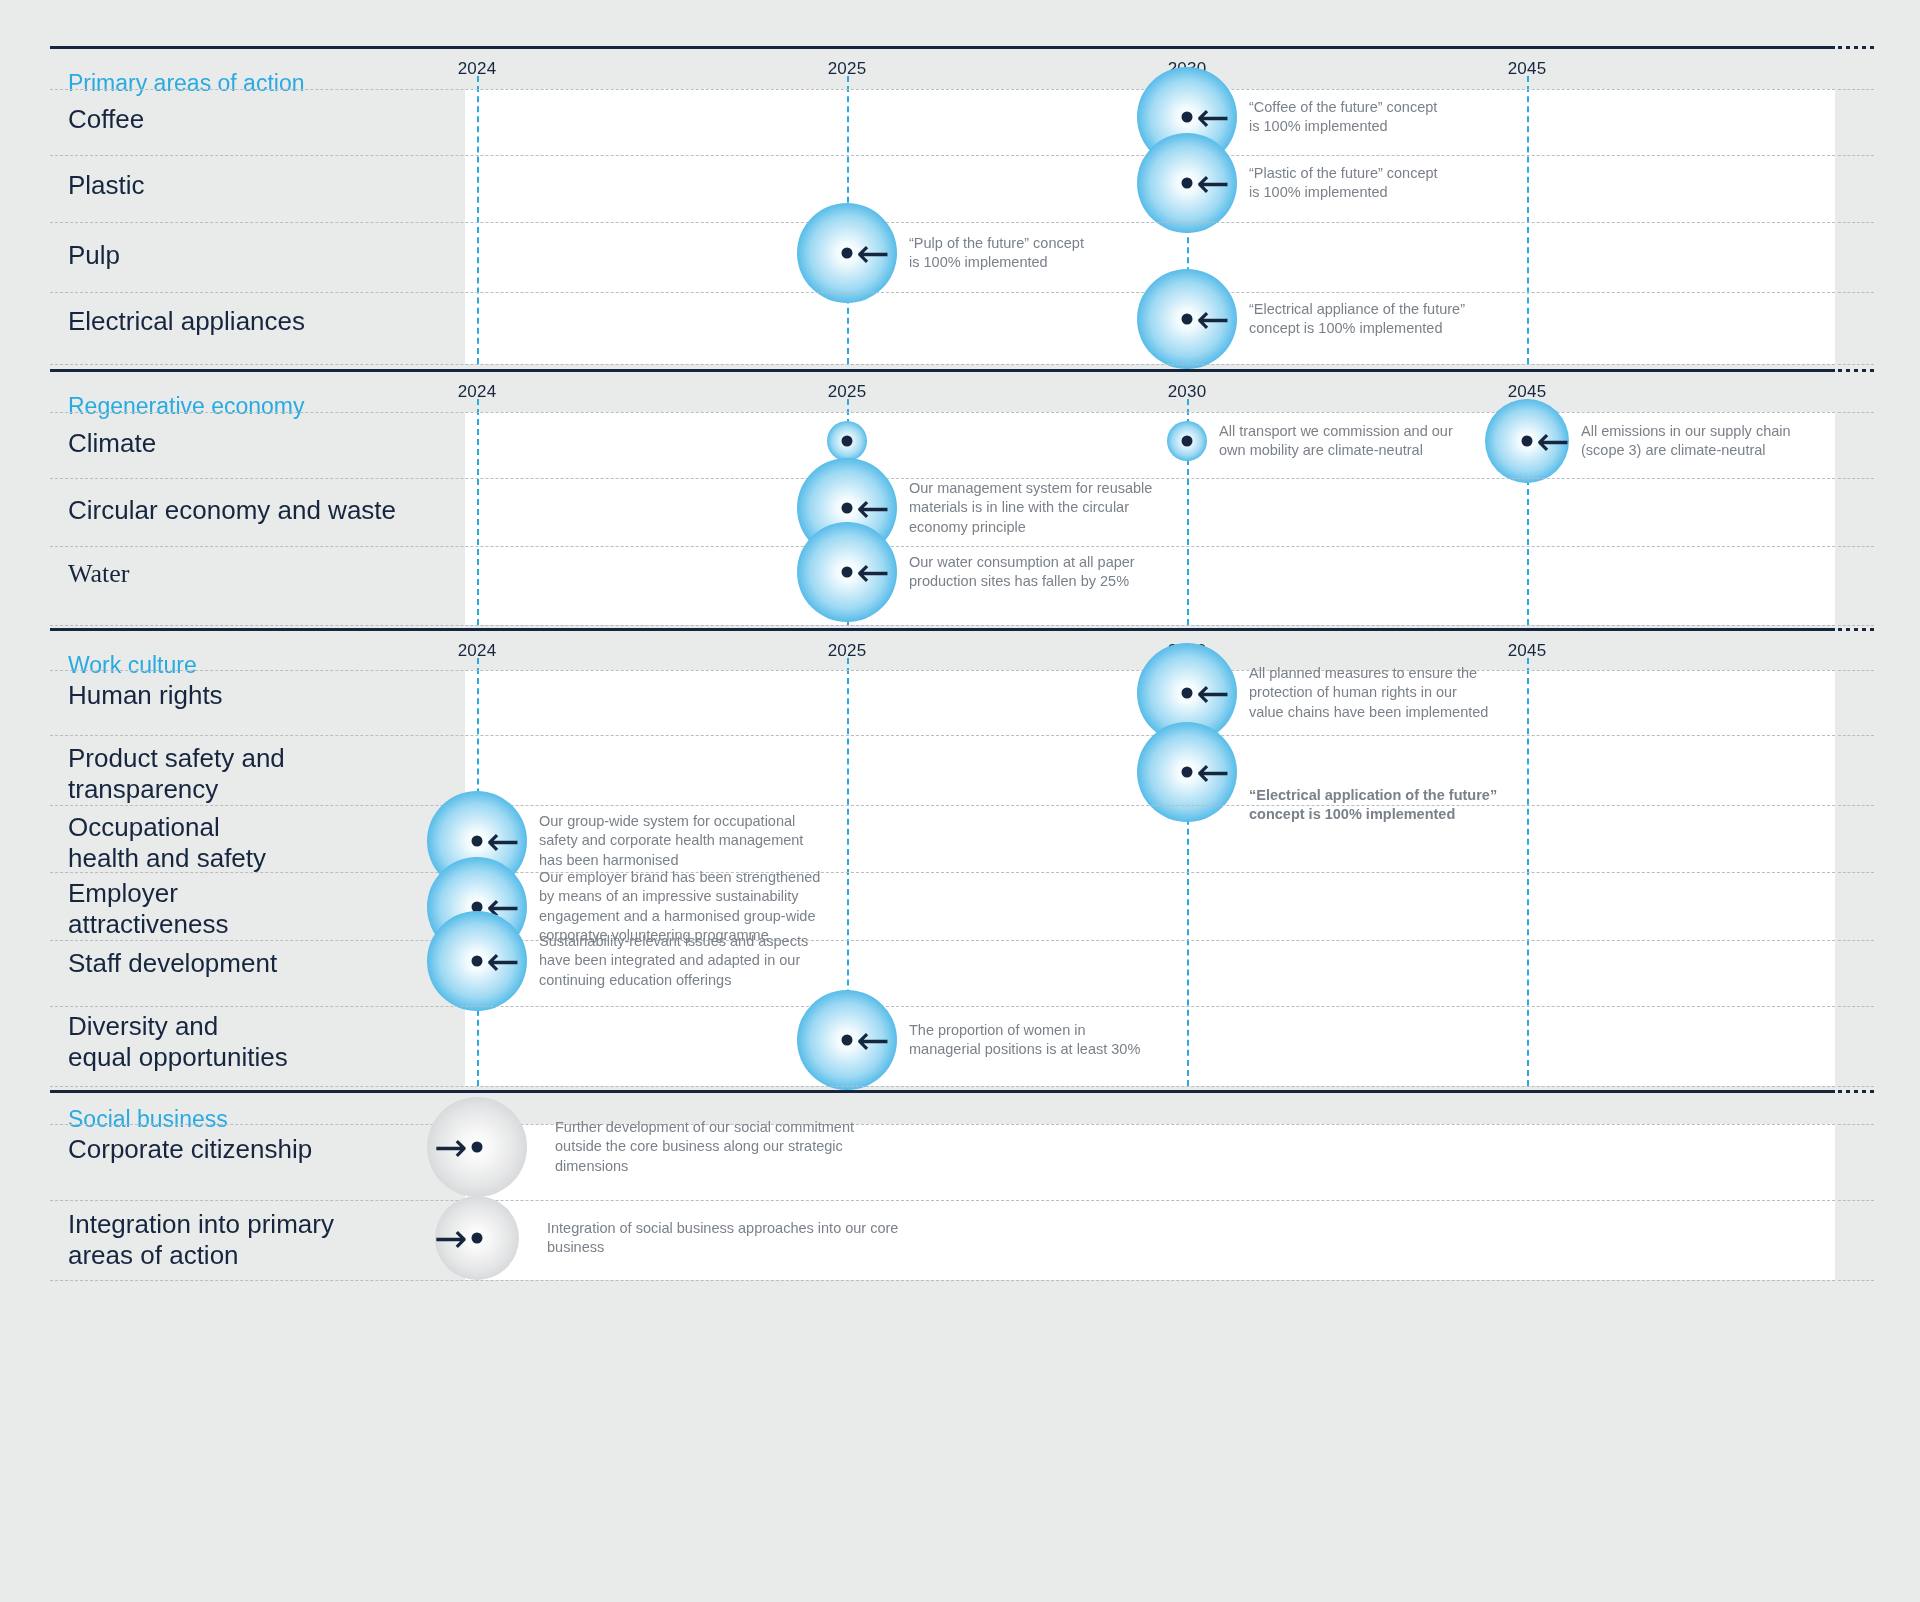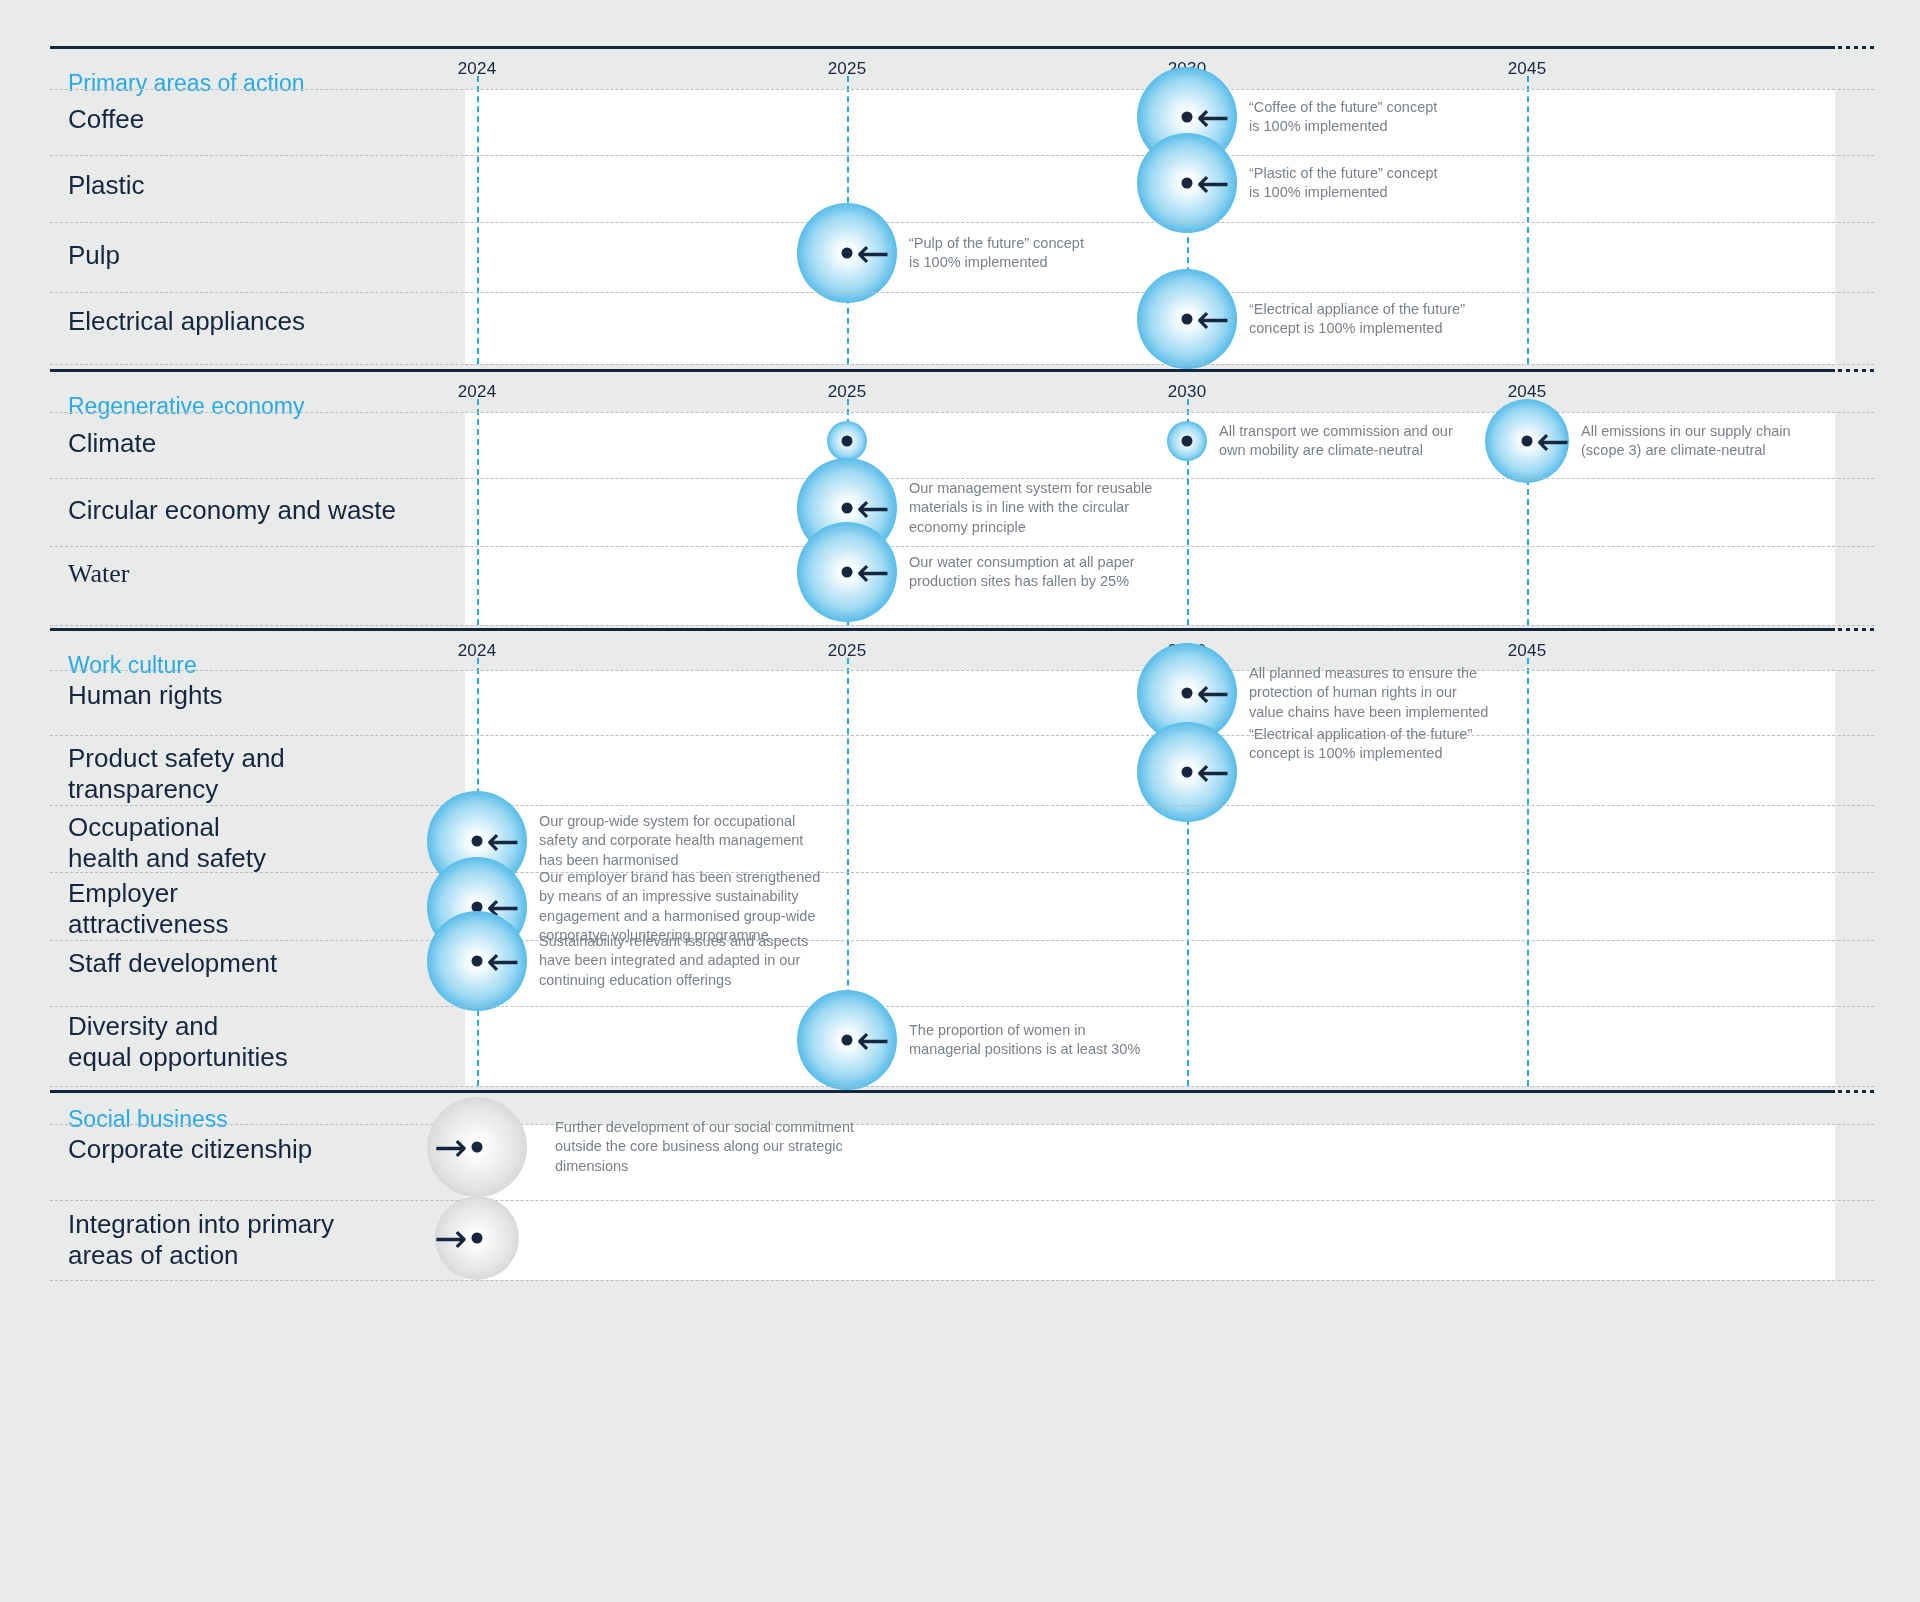--- a/index.html
+++ b/index.html
@@ -256,21 +256,21 @@
     <div class="anno" style="left: 1249px; top: 693px;">All planned measures to ensure the
 protection of human rights in our
 value chains have been implemented</div>
     <div class="row-sep" style="top: 735px;"></div>
     <div class="row-sep-dots" style="top: 735px;"></div>
     <div class="row-label" style="top: 743px;">Product safety and
 transparency</div>
     <div class="bubble" style="left: 1187px; top: 772px; width: 100px; height: 100px;"></div>
     <div class="dot" style="left: 1187px; top: 772px;"></div>
     <div class="arrow" style="left: 1213px; top: 772px;">←</div>
-    <div class="anno" style="left: 1249px; top: 744px;">“Electrical application of the future”
+    <div class="anno" style="left: 1249px; top: 805px; font-weight: bold;">“Electrical application of the future”
 concept is 100% implemented</div>
     <div class="row-sep" style="top: 805px;"></div>
     <div class="row-sep-dots" style="top: 805px;"></div>
     <div class="row-label" style="top: 812px;">Occupational
 health and safety</div>
     <div class="bubble" style="left: 477px; top: 841px; width: 100px; height: 100px;"></div>
     <div class="dot" style="left: 477px; top: 841px;"></div>
     <div class="arrow" style="left: 503px; top: 841px;">←</div>
     <div class="anno" style="left: 539px; top: 841px;">Our group-wide system for occupational
 safety and corporate health management
@@ -320,15 +320,17 @@
     <div class="anno" style="left: 555px; top: 1147px;">Further development of our social commitment
 outside the core business along our strategic
 dimensions</div>
     <div class="row-sep" style="top: 1200px;"></div>
     <div class="row-sep-dots" style="top: 1200px;"></div>
     <div class="row-label" style="top: 1209px;">Integration into primary
 areas of action</div>
     <div class="bubble gray" style="left: 477px; top: 1238px; width: 84px; height: 84px;"></div>
     <div class="dot" style="left: 477px; top: 1238px;"></div>
     <div class="arrow" style="left: 451px; top: 1238px;">→</div>
+    <div class="anno" style="left: 547px; top: 1238px;">Integration of social business approaches into our core
+business</div>
     <div class="row-sep" style="top: 1280px;"></div>
     <div class="row-sep-dots" style="top: 1280px;"></div>
   </div>
 
 </body></html>

